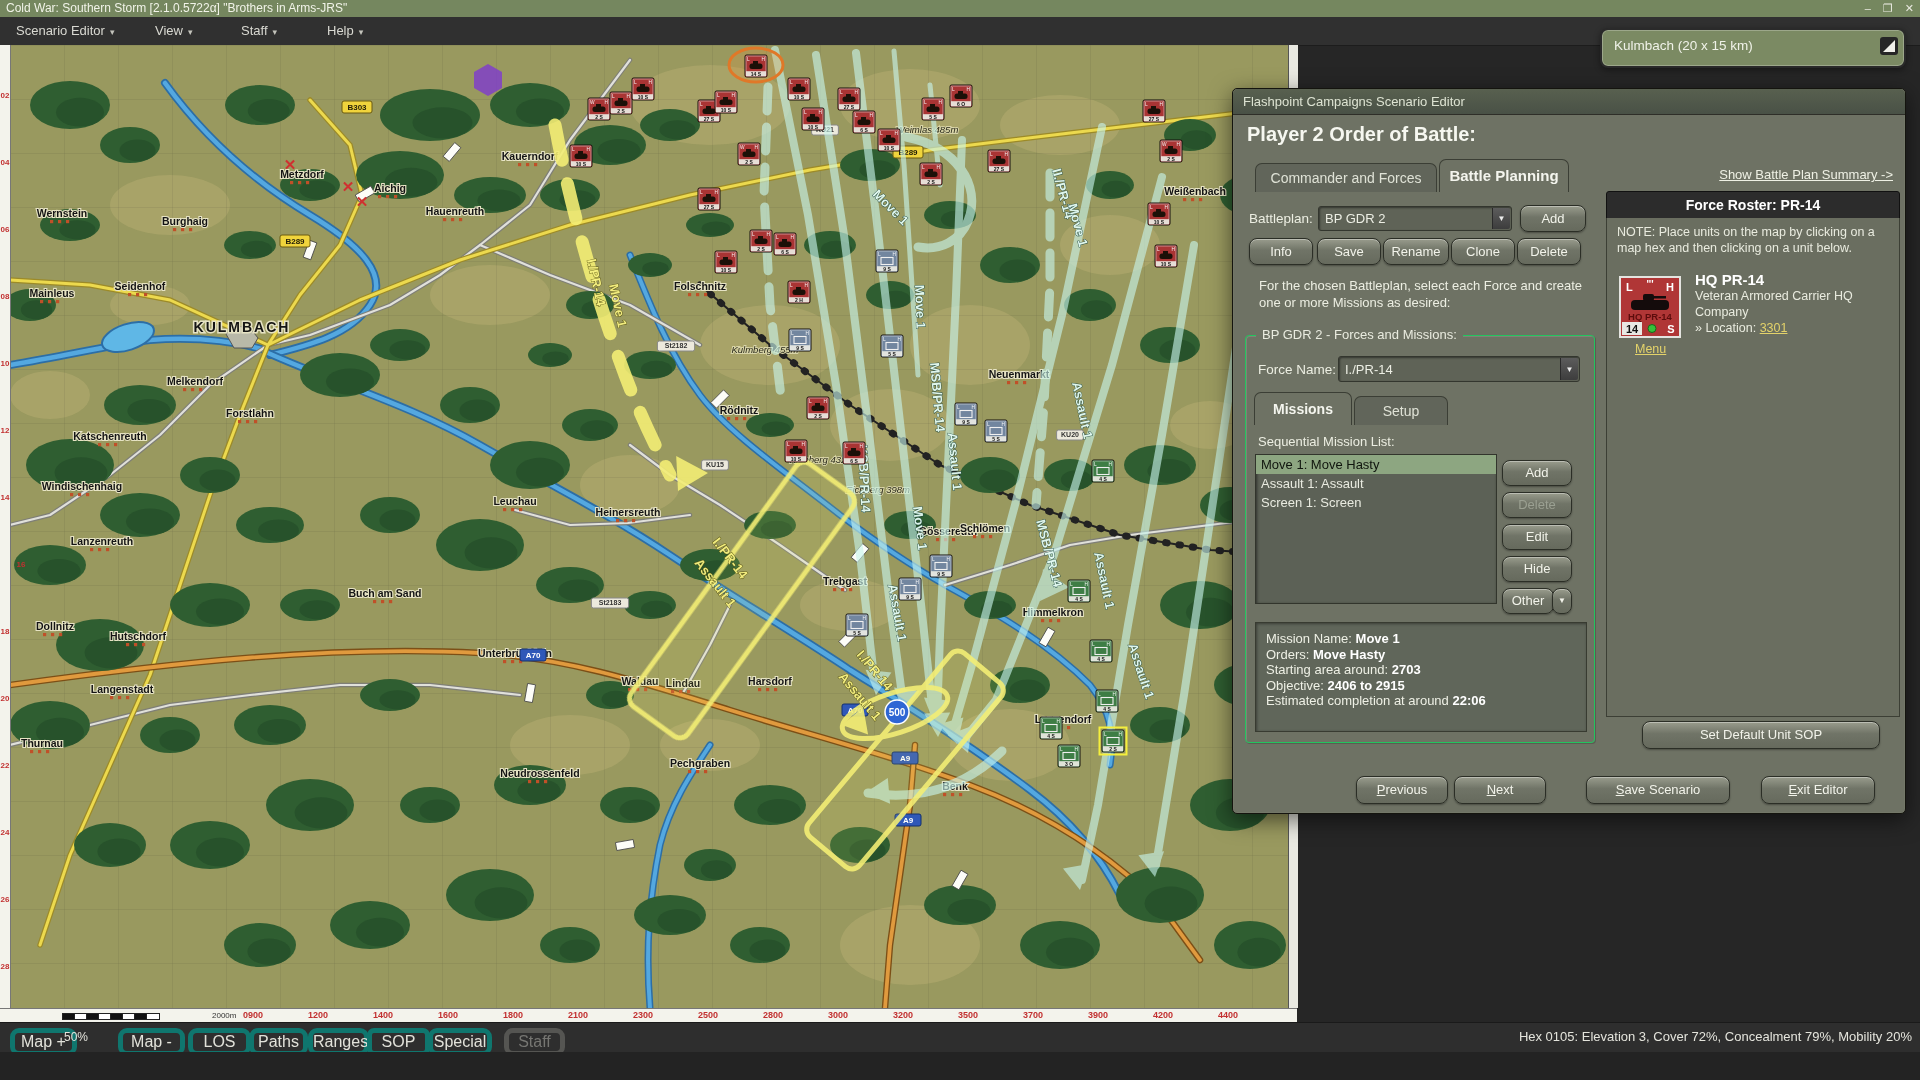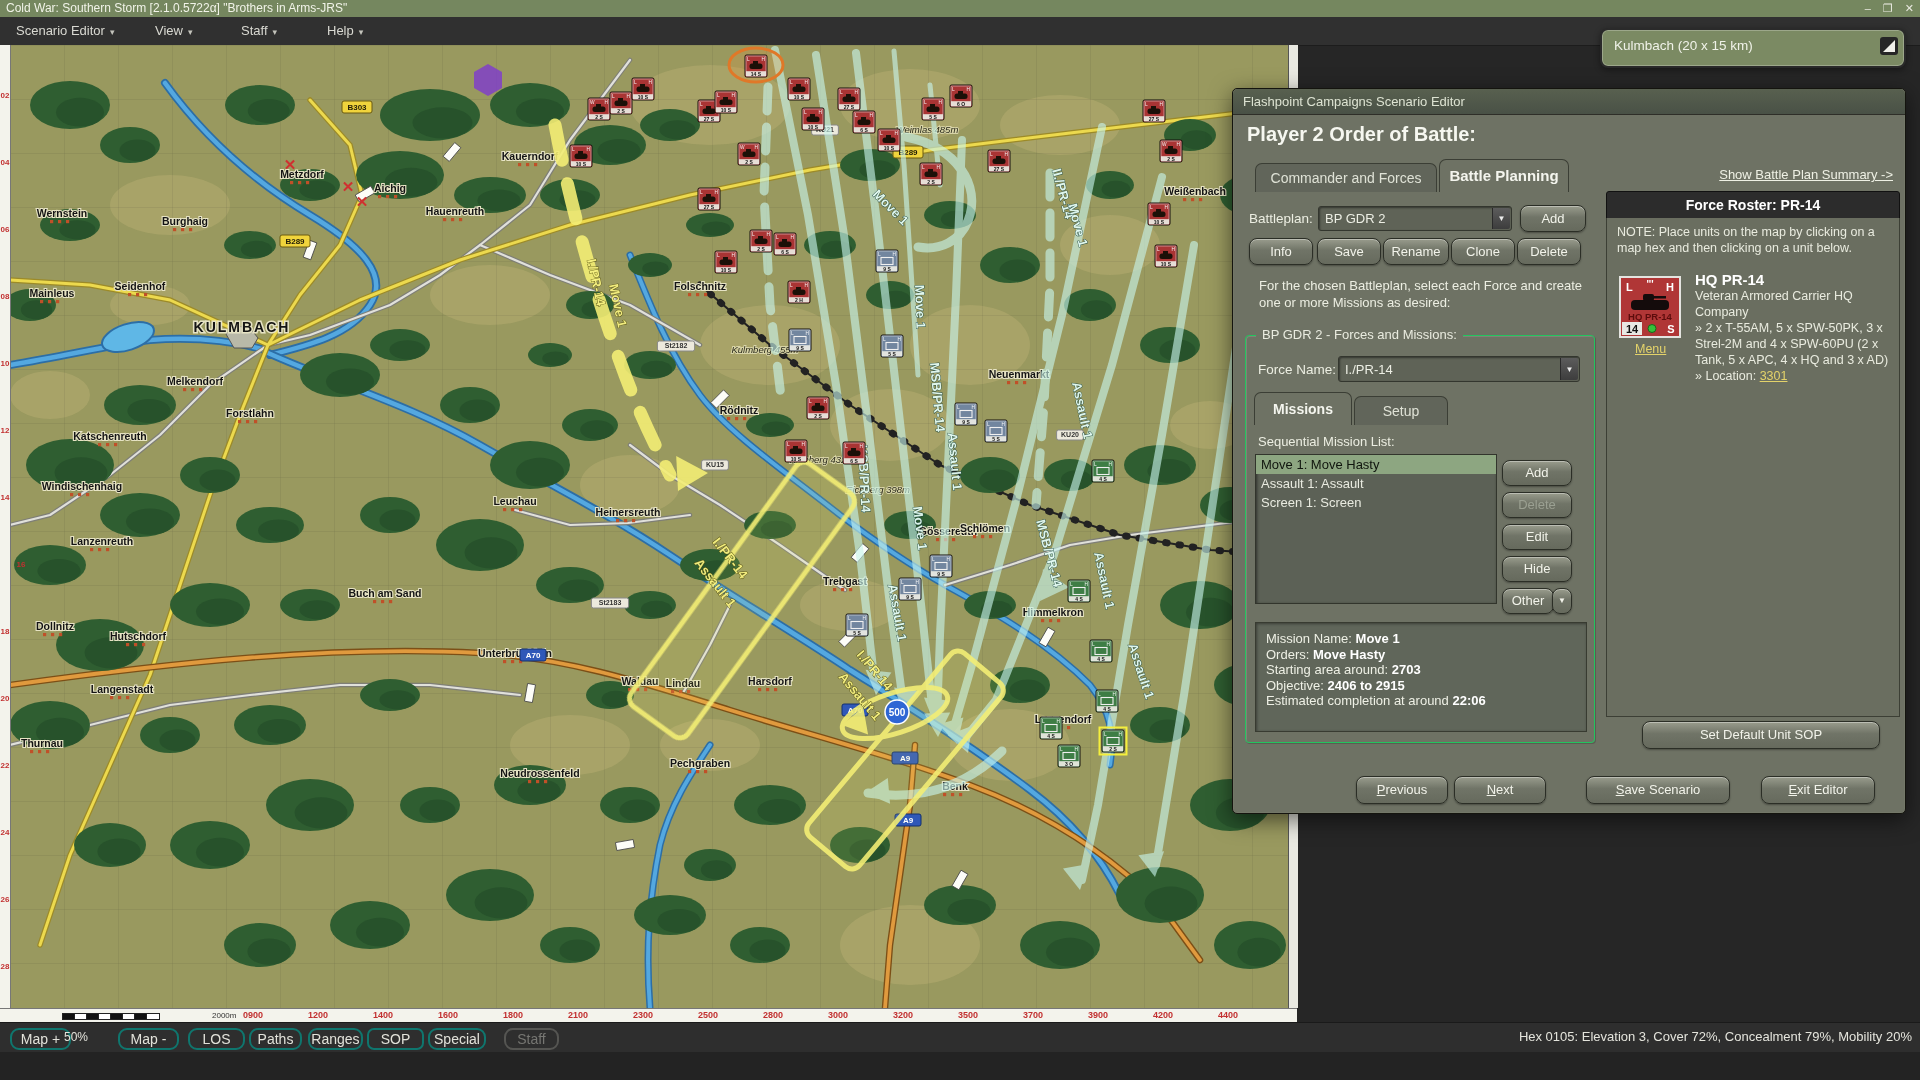--- a/index.html
+++ b/index.html
@@ -60,22 +60,22 @@
   .darkhdr{position:absolute;background:#2c2c2c;color:#fff;font-weight:bold;font-size:14px;
     text-align:center;border:1px solid #111;border-radius:3px 3px 0 0;}
   #roster-body{position:absolute;background:#6a6e60;border:1px solid #3c3f35;border-top:none;font-size:12.5px;}
   .ylink{color:#e3d26a;text-decoration:underline;cursor:default;}
   .details{position:absolute;background:#60665a;border:1px solid #383b31;
     box-shadow:inset 1px 1px 3px rgba(0,0,0,.4);font-size:13px;color:#eef0e5;padding:8px 10px;line-height:15.5px;}
   .details b{color:#fff;}
   
   #toolbar{left:0;top:1022px;width:1920px;height:30px;background:#2e2e2e;border-top:1px solid #1a1a1a;}
   #toolbar-fill{left:0;top:1052px;width:1920px;height:28px;background:#232323;}
-  .tbtn{position:absolute;top:5px;height:18px;line-height:18px;border:2px solid #0f766e;border-radius:9px;
-    color:#e2e2da;font-size:14px;text-align:center;background:#2e2e2e;cursor:default;}
+  .tbtn{position:absolute;top:5px;height:18px;line-height:18px;border:5px solid #0f766e;border-radius:9px;
+    color:#e2e2da;font-size:16px;text-align:center;background:#2e2e2e;cursor:default;}
   .tbtn.dis{color:#767672;border-color:#555552;}
   #tb-zoom{position:absolute;top:5px;height:18px;line-height:18px;color:#e2e2da;font-size:12px;}
   #status{position:absolute;right:8px;top:5px;height:18px;line-height:18px;color:#e4e4dc;font-size:13px;}
   u{text-decoration:underline;}
 </style>
 </head>
 <body>
 
 <div class="abs" id="titlebar">
   <span class="t">Cold War: Southern Storm  [2.1.0.5722α]  "Brothers in Arms-JRS"</span>
@@ -1180,21 +1180,20 @@
       <text x="31" y="44" font-size="9.5" font-weight="bold" fill="#5c0c0c" text-anchor="middle">HQ PR-14</text>
       <rect x="3" y="46" width="20" height="13" fill="#e8e8e4"></rect>
       <text x="13" y="56.5" font-size="11" font-weight="bold" fill="#111" text-anchor="middle">14</text>
       <circle cx="33" cy="52.5" r="4" fill="#35c03a" stroke="#156a1a" stroke-width="1"></circle>
       <text x="52" y="56.5" font-size="11" font-weight="bold" fill="#fff" text-anchor="middle">S</text>
     </svg>
     <div class="abs ylink" style="left:28px;top:124px;">Menu</div>
     <div class="abs" style="left:88px;top:54px;width:196px;line-height:16px;">
       <div style="font-size:15px;font-weight:bold;color:#fff;">HQ PR-14</div>
       <div>Veteran Armored Carrier HQ Company</div>
-      <div>» 2 x T-55AM, 5 x SPW-50PK, 3 x Strel-2M and 4 x SPW-60PU (2 x Tank, 5 x APC, 4 x HQ and 3 x AD)</div>
       <div><span>» Location:</span>
            <span class="ylink">3301</span></div>
     </div>
   </div>
   <div class="btn" style="left:409px;top:632px;width:236px;height:26px;line-height:26px;">Set Default Unit SOP</div>
 
   <div class="btn" style="left:123px;top:687px;width:90px;height:26px;line-height:26px;"><u>P</u>revious</div>
   <div class="btn" style="left:221px;top:687px;width:90px;height:26px;line-height:26px;"><u>N</u>ext</div>
   <div class="btn" style="left:353px;top:687px;width:142px;height:26px;line-height:26px;"><u>S</u>ave Scenario</div>
   <div class="btn" style="left:528px;top:687px;width:112px;height:26px;line-height:26px;"><u>E</u>xit Editor</div>

